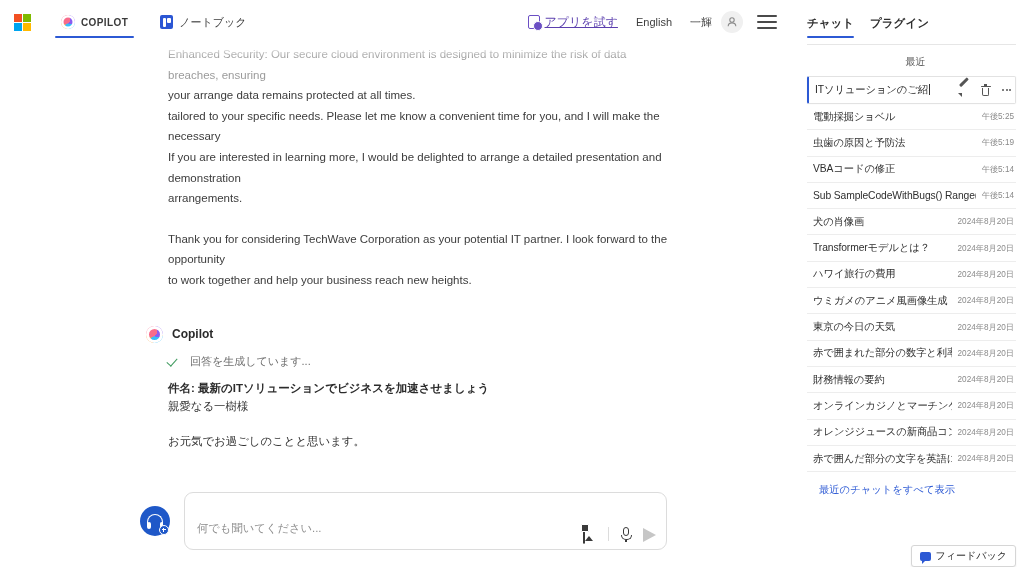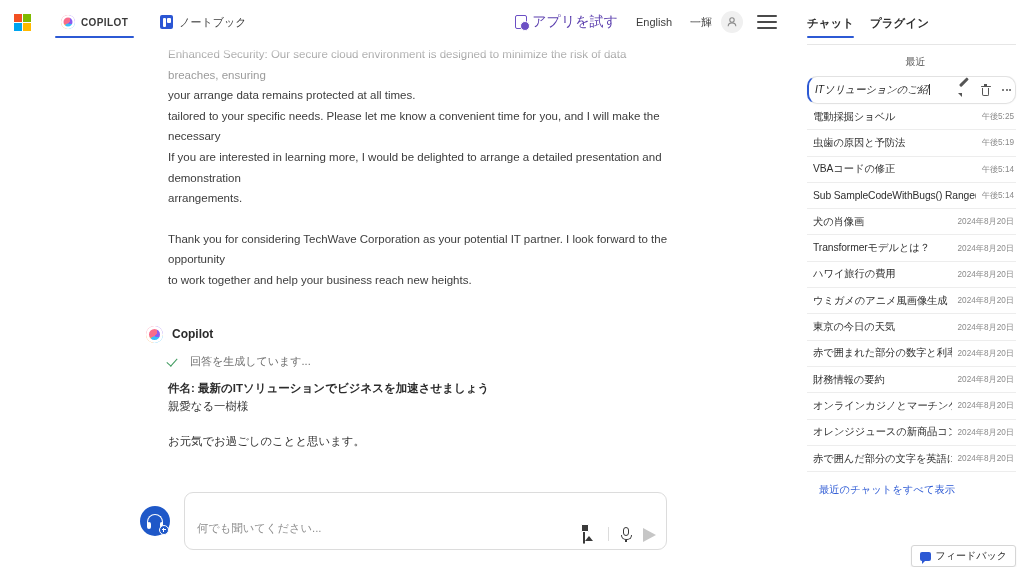--- a/index.html
+++ b/index.html
@@ -85,21 +85,21 @@
   }
   .app-glyph {
     width: 12px; height: 14px; border: 1.6px solid #6b4fc4;
     border-radius: 2px; position: relative;
   }
   .app-glyph::after {
     content: ""; position: absolute; right: -4px; bottom: -3px;
     width: 8px; height: 8px; border-radius: 50%;
     background: #6b4fc4; border: 1.5px solid #fff;
   }
-  .try-apps .lbl { font-size: 14px; color: #5b3fae; }
+  .try-apps .lbl { font-size: 12px; color: #5b3fae; text-decoration: underline; }
   .lang {
     font-size: 11px; color: #3d3d3d; margin-right: 18px; cursor: pointer;
   }
   .uname { font-size: 11px; color: #3d3d3d; margin-right: 9px; cursor: pointer; }
   .person-btn {
     width: 22px; height: 22px; border-radius: 50%;
     display: flex; align-items: center; justify-content: center;
     background: #f0f0f0; margin-right: 14px; cursor: pointer;
   }
   .hamburger {
@@ -283,22 +283,22 @@
   .chat-item .title {
     font-size: 10.3px; color: #2e2e2e;
     white-space: nowrap; overflow: hidden; text-overflow: clip;
     flex: 1; min-width: 0; letter-spacing: -.1px;
   }
   .chat-item .ts {
     font-size: 8.2px; color: #8a8a8a; margin-left: 6px; flex: 0 0 auto;
   }
   .chat-item.selected {
     border: 1px solid #e2e2e2; border-left: 2.5px solid #2c59d4;
-    border-radius: 10px; height: 28px; padding-left: 6px;
-    background: #fff; box-shadow: 0 0 2px rgba(0,0,0,.06); font-style: italic;
+    border-radius: 2px; height: 28px; padding-left: 6px;
+    background: #fff; box-shadow: 0 0 2px rgba(0,0,0,.06);
   }
   .chat-item.selected .title { color: #1f1f1f; }
   .chat-item.selected .title::after {
     content: ""; display: inline-block; width: 1px; height: 11px;
     background: #333; margin-left: 1px; vertical-align: -2px;
   }
   .row-actions { display: flex; align-items: center; gap: 8px; margin-left: 6px; }
   .mini { width: 13px; height: 13px; position: relative; cursor: pointer; }
   .mini-pencil::before {
     content:""; position:absolute; left:1px; top:1px;

